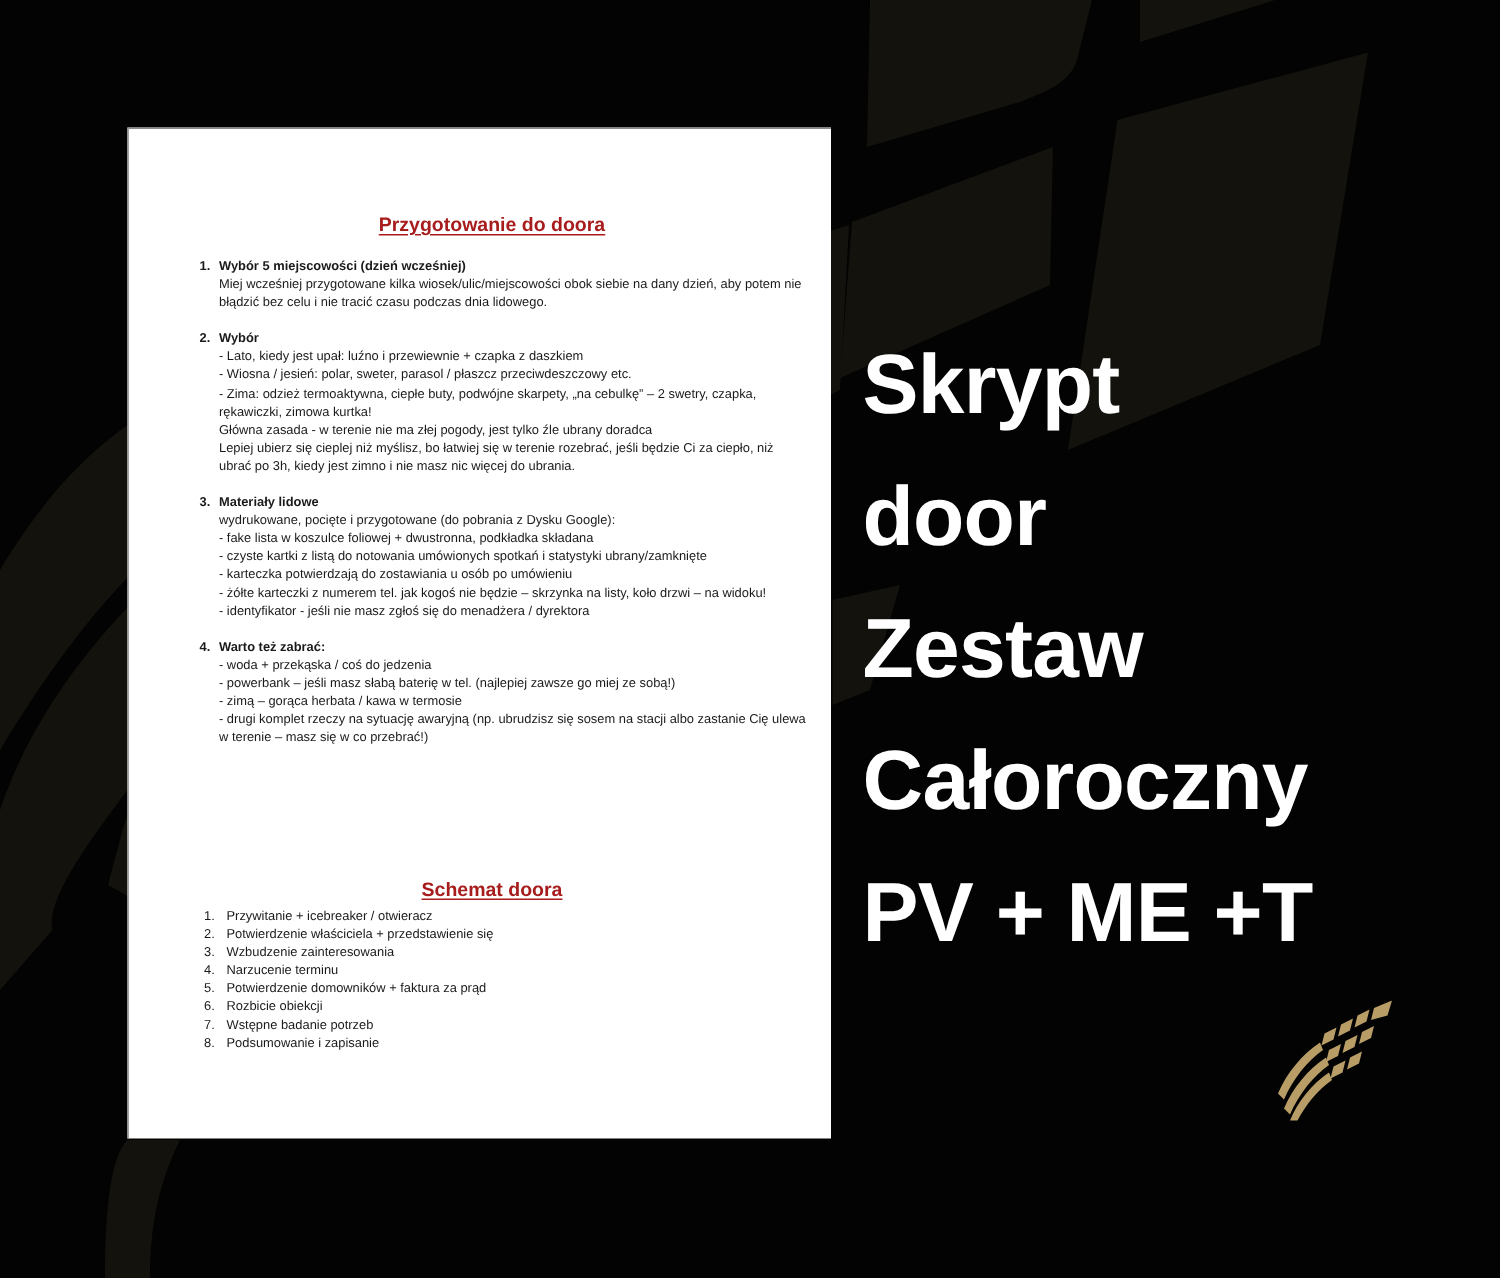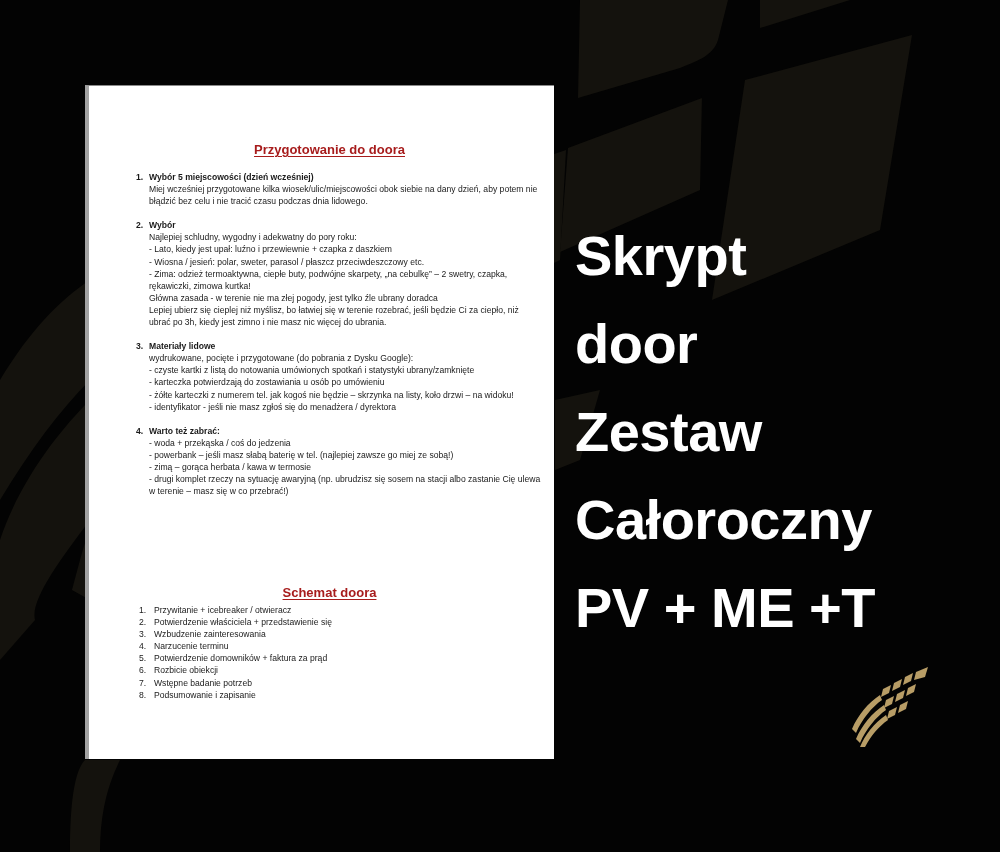--- a/index.html
+++ b/index.html
@@ -13,21 +13,21 @@
     .bg-watermark {
       position: absolute; left: 0; top: 0;
       width: 1000px; height: 852px;
       z-index: 0;
     }
     .doc-page {
       position: absolute;
       left: 85px; top: 85px;
       width: 469px; height: 674px;
       background: #ffffff;
-      border-left: 4px solid #a3a3a3;
+      border-left: 1px solid #a3a3a3;
       border-top: 1px solid #8a8a8a;
       box-sizing: border-box;
       z-index: 1;
       color: #1a1a1a;
       font-size: 8.6px;
       line-height: 12.1px;
     }
     .doc-heading {
       position: absolute;
       left: 0; width: 100%;
@@ -116,32 +116,32 @@
   <div class="sections">
     <div class="section">
       <span class="section-num">1.</span>
       <div class="section-title">Wybór 5 miejscowości (dzień wcześniej)</div>
       <div class="section-line">Miej wcześniej przygotowane kilka wiosek/ulic/miejscowości obok siebie na dany dzień, aby potem nie błądzić bez celu i nie tracić czasu podczas dnia lidowego.</div>
     </div>
 
     <div class="section">
       <span class="section-num">2.</span>
       <div class="section-title">Wybór</div>
-      <div class="section-line">Najlepiej schludny, wygodny i adekwatny do pory roku:</div>
       <div class="section-line">- Lato, kiedy jest upał: luźno i przewiewnie + czapka z daszkiem</div>
       <div class="section-line">- Wiosna / jesień: polar, sweter, parasol / płaszcz przeciwdeszczowy etc.</div>
       <div class="section-line">- Zima: odzież termoaktywna, ciepłe buty, podwójne skarpety, „na cebulkę” – 2 swetry, czapka, rękawiczki, zimowa kurtka!</div>
       <div class="section-line">Główna zasada - w terenie nie ma złej pogody, jest tylko źle ubrany doradca</div>
       <div class="section-line">Lepiej ubierz się cieplej niż myślisz, bo łatwiej się w terenie rozebrać, jeśli będzie Ci za ciepło, niż ubrać po 3h, kiedy jest zimno i nie masz nic więcej do ubrania.</div>
     </div>
 
     <div class="section">
       <span class="section-num">3.</span>
       <div class="section-title">Materiały lidowe</div>
       <div class="section-line">wydrukowane, pocięte i przygotowane (do pobrania z Dysku Google):</div>
+      <div class="section-line">- fake lista w koszulce foliowej + dwustronna, podkładka składana</div>
       <div class="section-line">- czyste kartki z listą do notowania umówionych spotkań i statystyki ubrany/zamknięte</div>
       <div class="section-line">- karteczka potwierdzają do zostawiania u osób po umówieniu</div>
       <div class="section-line">- żółte karteczki z numerem tel. jak kogoś nie będzie – skrzynka na listy, koło drzwi – na widoku!</div>
       <div class="section-line">- identyfikator - jeśli nie masz zgłoś się do menadżera / dyrektora</div>
     </div>
 
     <div class="section">
       <span class="section-num">4.</span>
       <div class="section-title">Warto też zabrać:</div>
       <div class="section-line">- woda + przekąska / coś do jedzenia</div>

